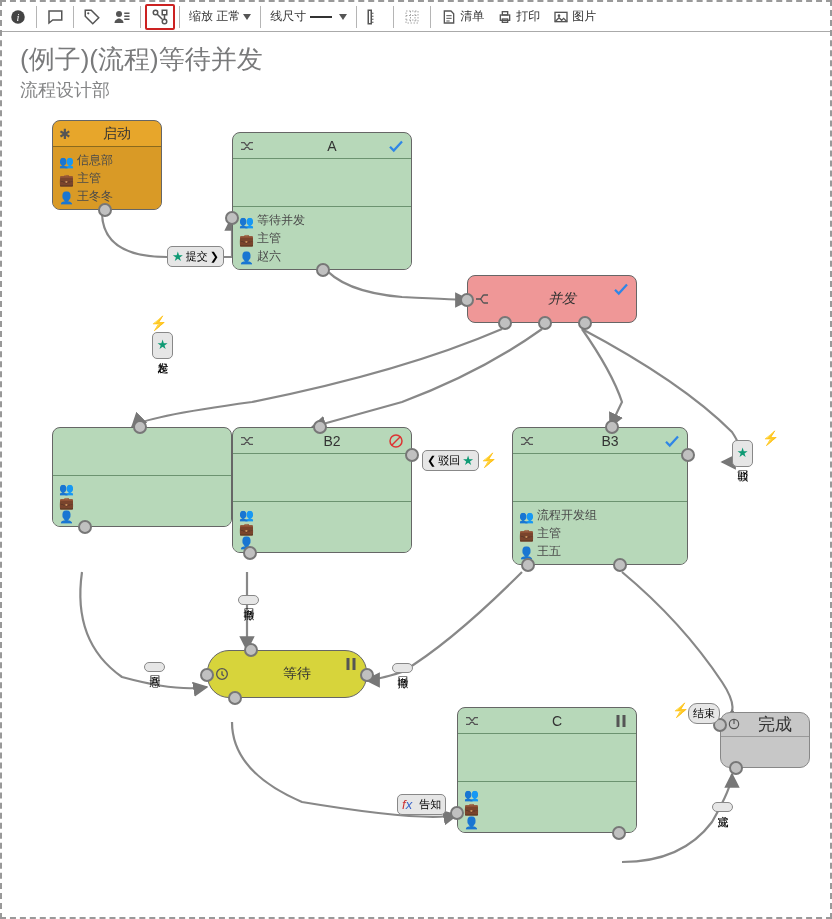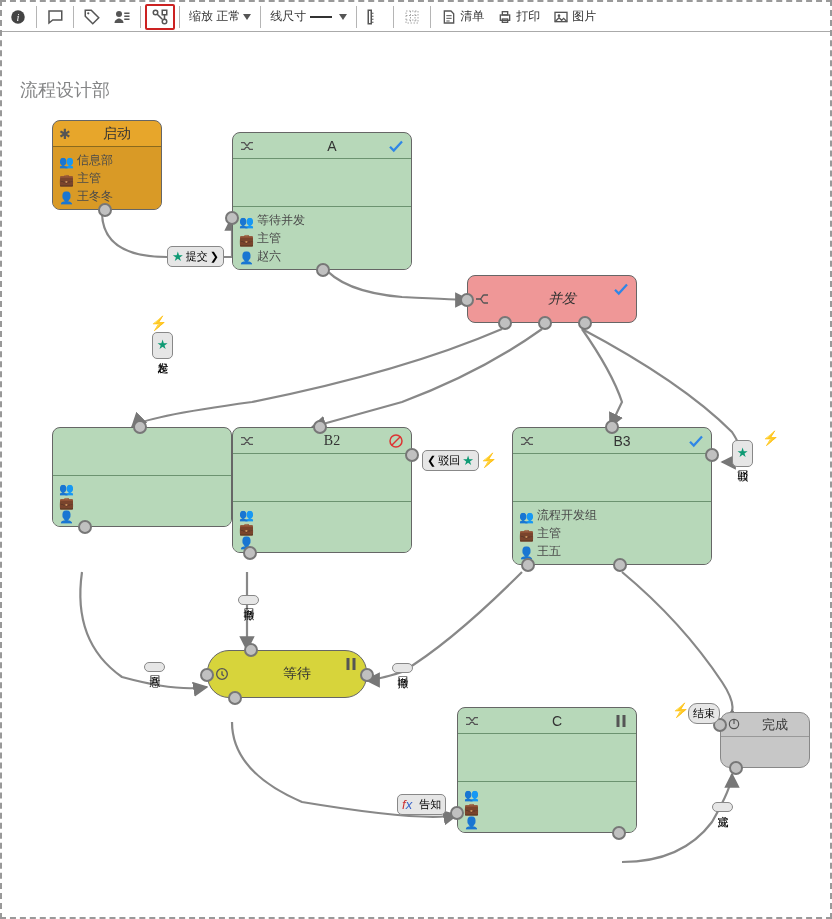--- a/index.html
+++ b/index.html
@@ -169,20 +169,21 @@
             <rect x="3" y="5" width="18" height="14" fill="none" stroke="#555" stroke-width="2"></rect>
             <circle cx="9" cy="10" r="2" fill="#555"></circle>
             <path d="M3 19l6-6 4 4 3-3 5 5" fill="none" stroke="#555" stroke-width="2"></path>
           </svg>
         </span>
         <span class="tb-label">图片</span>
       </div>
   </div>
 
   <div class="canvas">
+    <div class="title-main">(例子)(流程)等待并发</div>
     <div class="title-sub">流程设计部</div>
 
     <svg class="edges" width="830" height="889">
       <defs>
         <marker id="arr" viewBox="0 0 10 10" refX="9" refY="5" markerWidth="7" markerHeight="7" orient="auto">
             <path d="M0 0L10 5L0 10z" fill="#777"></path>
           </marker>
       </defs>
       <g stroke="#888" stroke-width="2.2" fill="none" marker-end="url(#arr)">
         <path d="M100 180 Q100 225 165 225 L230 225 Q230 225 230 185"></path>
@@ -277,21 +278,21 @@
             <span class="ricon">💼</span>
           </div>
         <div class="row">
             <span class="ricon">👤</span>
           </div>
       </div>
       <div class="port" style="left:80px; top:-8px;"></div>
       <div class="port" style="left:25px; bottom:-8px;"></div>
     </div>
 
-    <div class="node green" style="left:230px; top:395px;font-family:Liberation Serif, serif;">
+    <div class="node green" style="left:230px; top:395px;">
       <div class="hdr">
         <span class="type-ico"><svg viewBox="0 0 24 24" width="16" height="16">
               <path d="M3 7h5l8 10h5M3 17h5l8-10h5" stroke="#555" stroke-width="2" fill="none"></path>
             </svg></span>
         <span class="txt">B2</span>
         <span class="stat-ico"><svg viewBox="0 0 24 24" width="18" height="18">
               <circle class="forbid" cx="12" cy="12" r="8"></circle>
               <line class="forbid" x1="6" y1="18" x2="18" y2="6"></line>
             </svg></span>
       </div>
@@ -305,21 +306,21 @@
           </div>
         <div class="row">
             <span class="ricon">👤</span>
           </div>
       </div>
       <div class="port" style="left:80px; top:-8px;"></div>
       <div class="port" style="left:10px; bottom:-8px;"></div>
       <div class="port" style="right:-8px; top:20px;"></div>
     </div>
 
-    <div class="node green" style="left:510px; top:395px; width:200px;">
+    <div class="node green" style="left:510px; top:395px; width:176px;">
       <div class="hdr">
         <span class="type-ico"><svg viewBox="0 0 24 24" width="16" height="16">
               <path d="M3 7h5l8 10h5M3 17h5l8-10h5" stroke="#555" stroke-width="2" fill="none"></path>
             </svg></span>
         <span class="txt">B3</span>
         <span class="stat-ico"><svg viewBox="0 0 24 24" width="18" height="18">
               <path class="check" d="M4 13l5 5L20 6"></path>
             </svg></span>
       </div>
       <div class="mid"></div>
@@ -387,21 +388,21 @@
       <div class="port" style="left:-8px; top:98px;"></div>
       <div class="port" style="right:10px; bottom:-8px;"></div>
     </div>
 
     <div class="node grey" style="left:718px; top:680px; width:90px; height:56px; border-radius:10px;">
       <div class="hdr" style="height:24px; border-radius:9px 9px 0 0; border-bottom:1px solid #999;">
         <span class="type-ico"><svg viewBox="0 0 24 24" width="14" height="14">
               <circle cx="12" cy="12" r="8" fill="none" stroke="#555" stroke-width="2"></circle>
               <line x1="12" y1="4" x2="12" y2="12" stroke="#555" stroke-width="2"></line>
             </svg></span>
-        <span class="txt" style="font-size:13px;">完成</span>
+        <span class="txt" style="font-size:17px;">完成</span>
       </div>
       <div class="body" style="height:28px;"></div>
       <div class="port" style="left:-8px; top:5px;"></div>
       <div class="port" style="left:8px; bottom:-8px;"></div>
     </div>
 
     <div class="edge-label" style="left:165px; top:214px;">
         <span class="star">★</span>
         <span>提交</span>
         <span>❯</span>

